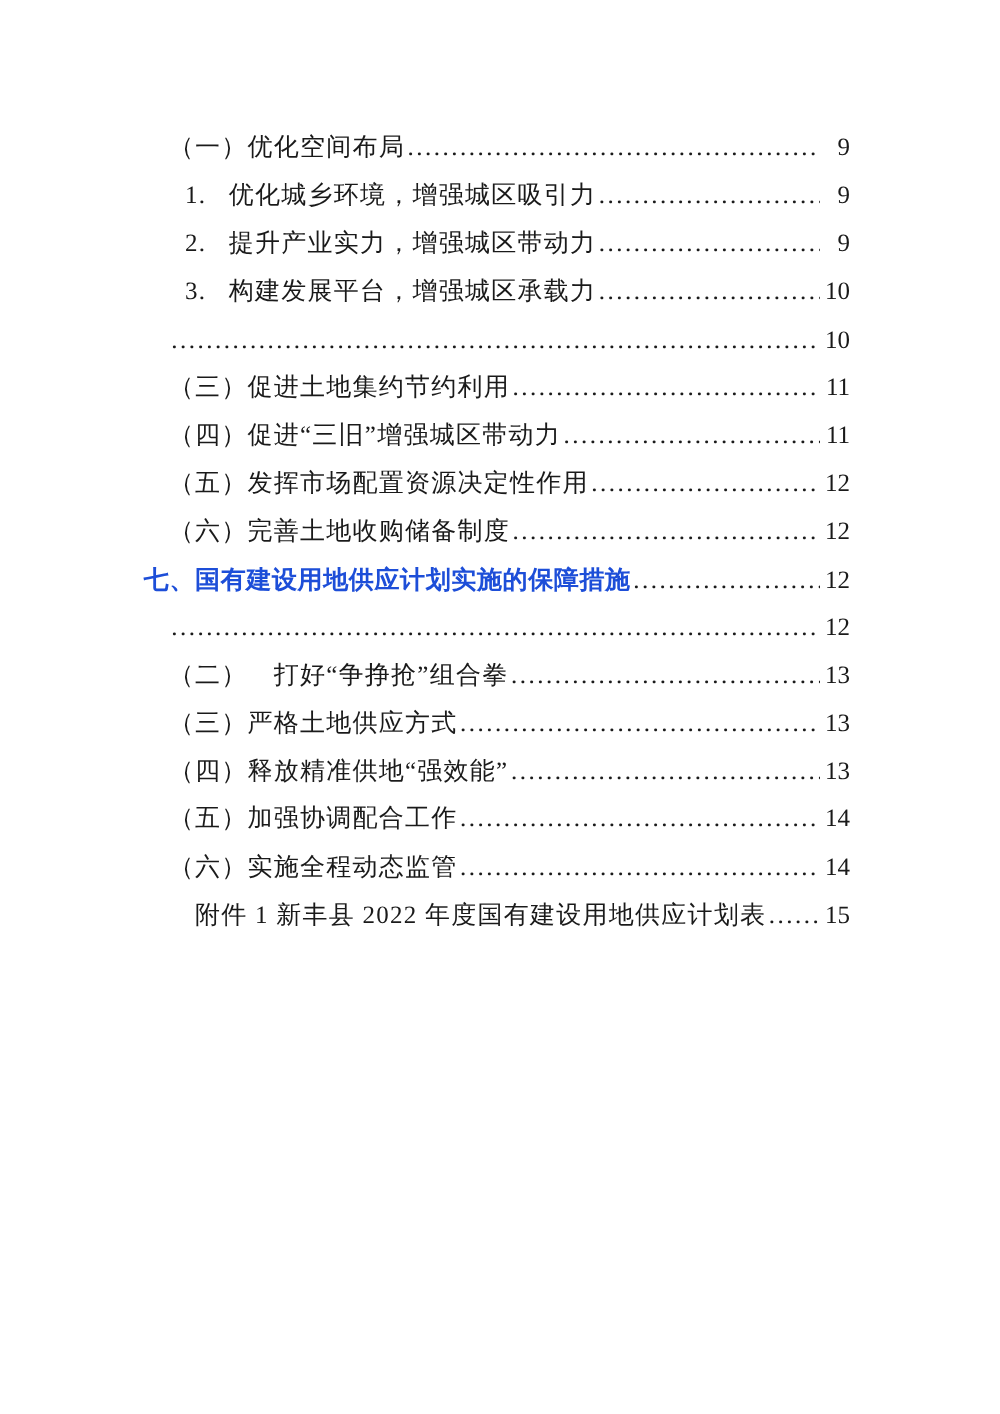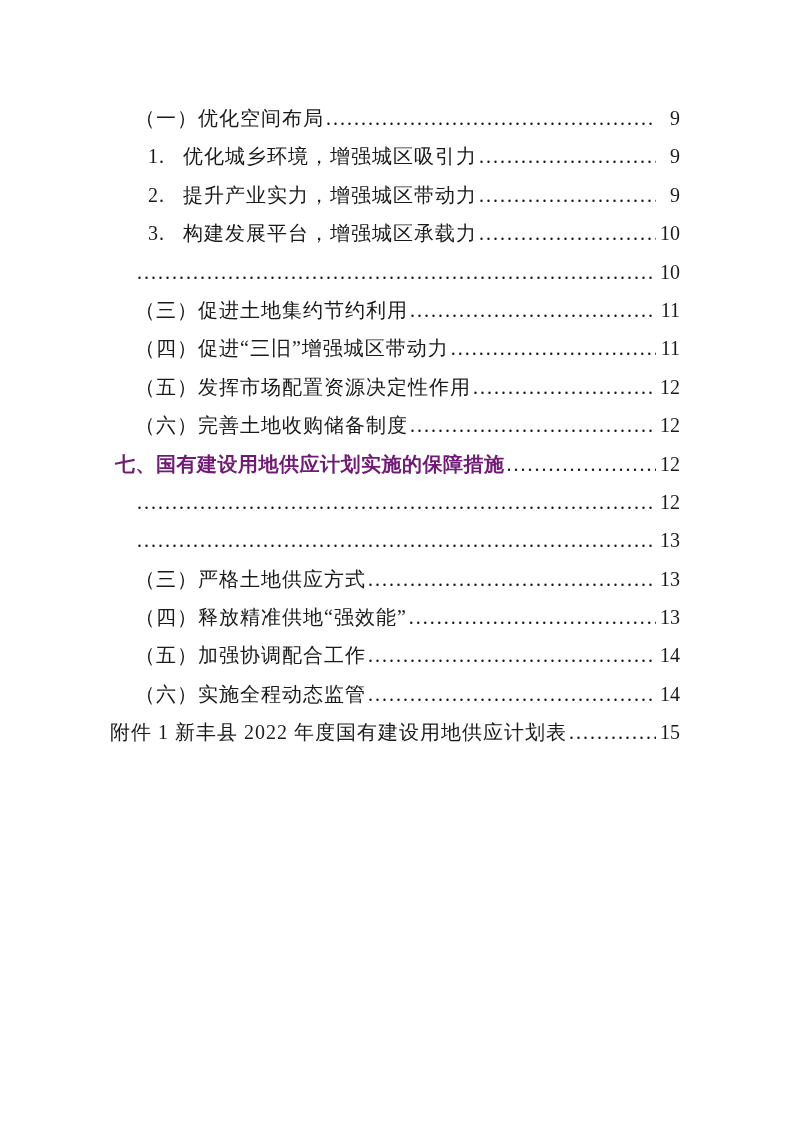--- a/index.html
+++ b/index.html
@@ -36,27 +36,27 @@
   .toc-title {
     white-space: pre;
     font-size: 20px;
     letter-spacing: 1px;
     font-family: "Liberation Serif", "DejaVu Serif", serif;
   }
   
   .level-sub1 { padding-left: 25px; }
   .level-sub2 { padding-left: 38px; }
   .level-h1   { padding-left: 5px;  }
-  .level-attachment { padding-left: 0; }
+  .level-attachment { padding-left: 0; margin-left: 46px; }
   
   .level-h1 .toc-title {
     font-family: Liberation Sans, sans-serif;
     font-weight: 700;
     letter-spacing: 0.5px;
-    color: #701a75;
+    color: #1d4ed8;
   }
   
   .toc-dots {
     flex: 1 1 auto;
     overflow: hidden;
     white-space: nowrap;
     font-size: 20px;
     letter-spacing: 2px;
     padding: 0 3px 0 2px;
     font-family: "Liberation Serif", "DejaVu Serif", serif;
@@ -124,20 +124,21 @@
       <div class="toc-row level-h1">
     <span class="toc-title">七、国有建设用地供应计划实施的保障措施</span>
     <span class="toc-dots"></span>
     <span class="toc-pagenum">12</span>
   </div>
       <div class="toc-row level-sub1">
     <span class="toc-dots"></span>
     <span class="toc-pagenum">12</span>
   </div>
       <div class="toc-row level-sub1">
+    <span class="toc-title">（二）　打好“争挣抢”组合拳</span>
     <span class="toc-dots"></span>
     <span class="toc-pagenum">13</span>
   </div>
       <div class="toc-row level-sub1">
     <span class="toc-title">（三）严格土地供应方式</span>
     <span class="toc-dots"></span>
     <span class="toc-pagenum">13</span>
   </div>
       <div class="toc-row level-sub1">
     <span class="toc-title">（四）释放精准供地“强效能”</span>

